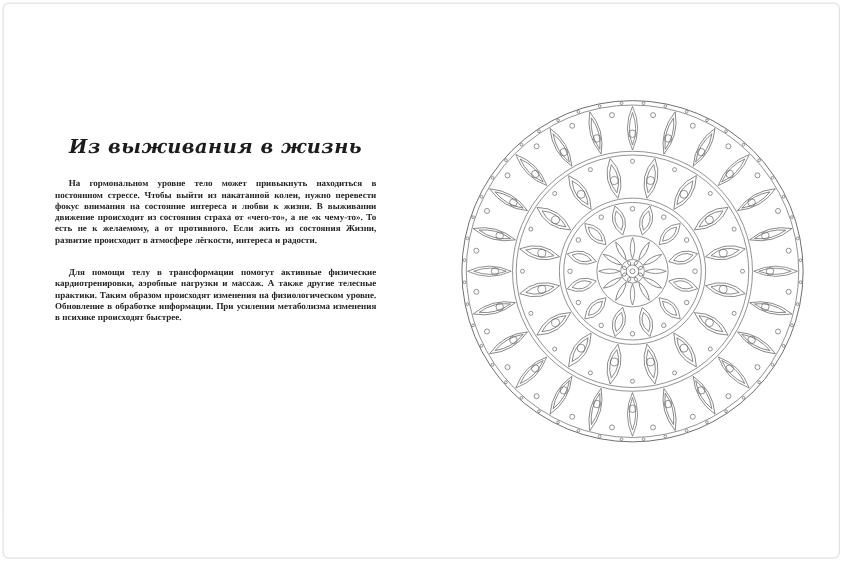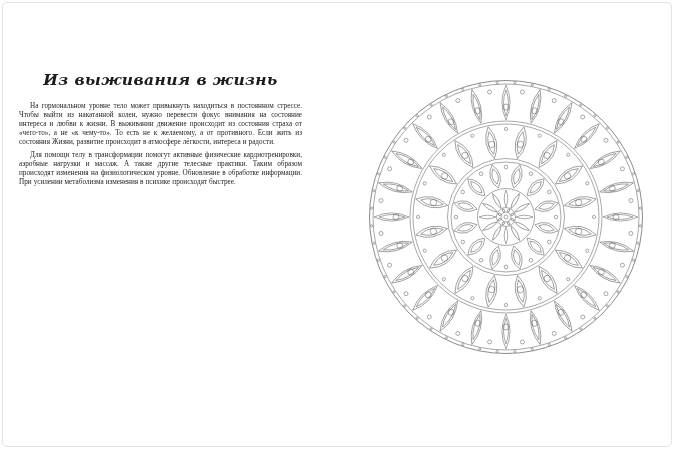--- a/index.html
+++ b/index.html
@@ -12,43 +12,44 @@
   }
   .frame{
     position:absolute;
     left:2px;top:2px;right:2px;bottom:2px;
     border:1px solid #e2e2e2;
     border-radius:5px;
     pointer-events:none;
   }
   .left-page{
     position:absolute;
-    left:15px;top:0;
+    left:27px;top:0;
     width:291px;height:100%;
-    padding-top:70px;
+    padding-top:107px;
     box-sizing:border-box;
   }
   .page-title{
     margin:0 0 13px 0;
     text-align:center;
     font-family:"DejaVu Serif", serif;
     font-style:italic;
     font-weight:700;
     font-size:15.5px;
     letter-spacing:0.4px;
     color:#1c1c1c;
   }
   .body-text p{
-    margin:4px;
+    margin:17px;
     font-size:7.2px;
     line-height:9px;
     text-align:justify;
     text-indent:11px;
     color:#242424;
     word-spacing:0.2px;
+    font-weight:bold;
   }
   .right-page{
     position:absolute;
     left:340px;top:0;
     width:320px;height:100%;
   }
   .mandala-svg{
     position:absolute;
     left:26px;top:77px;
     width:280px;height:280px;

